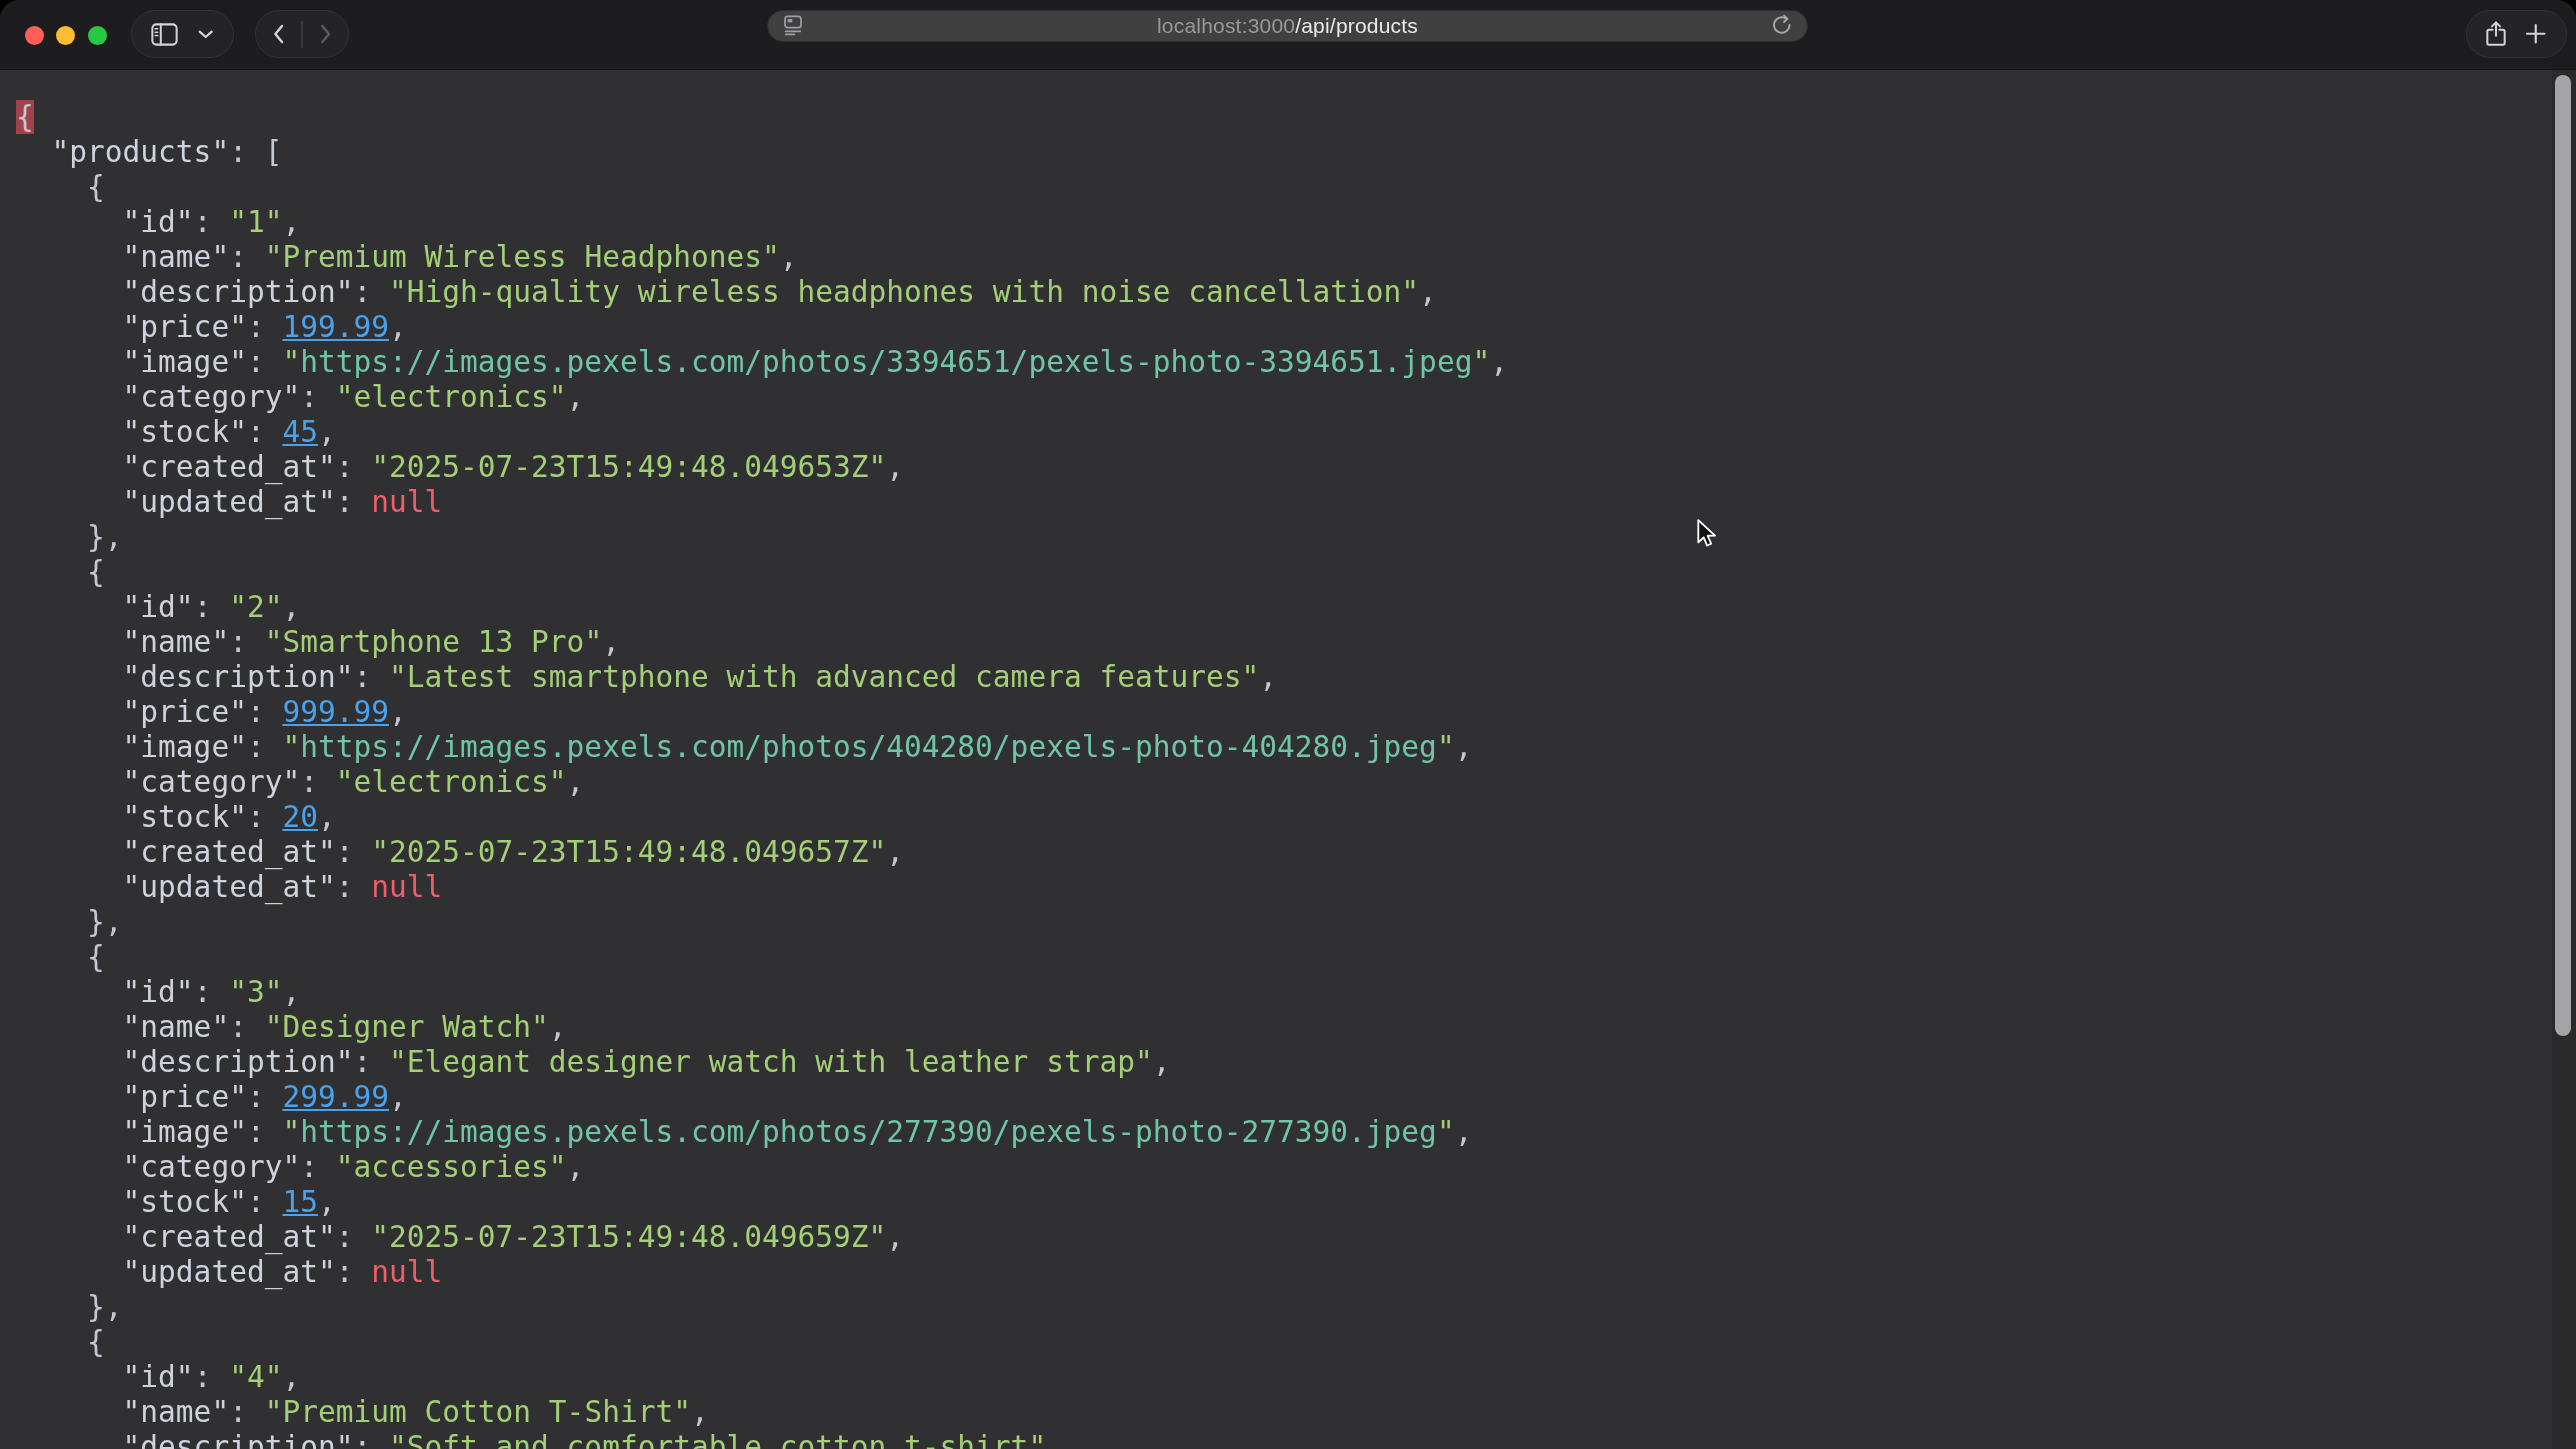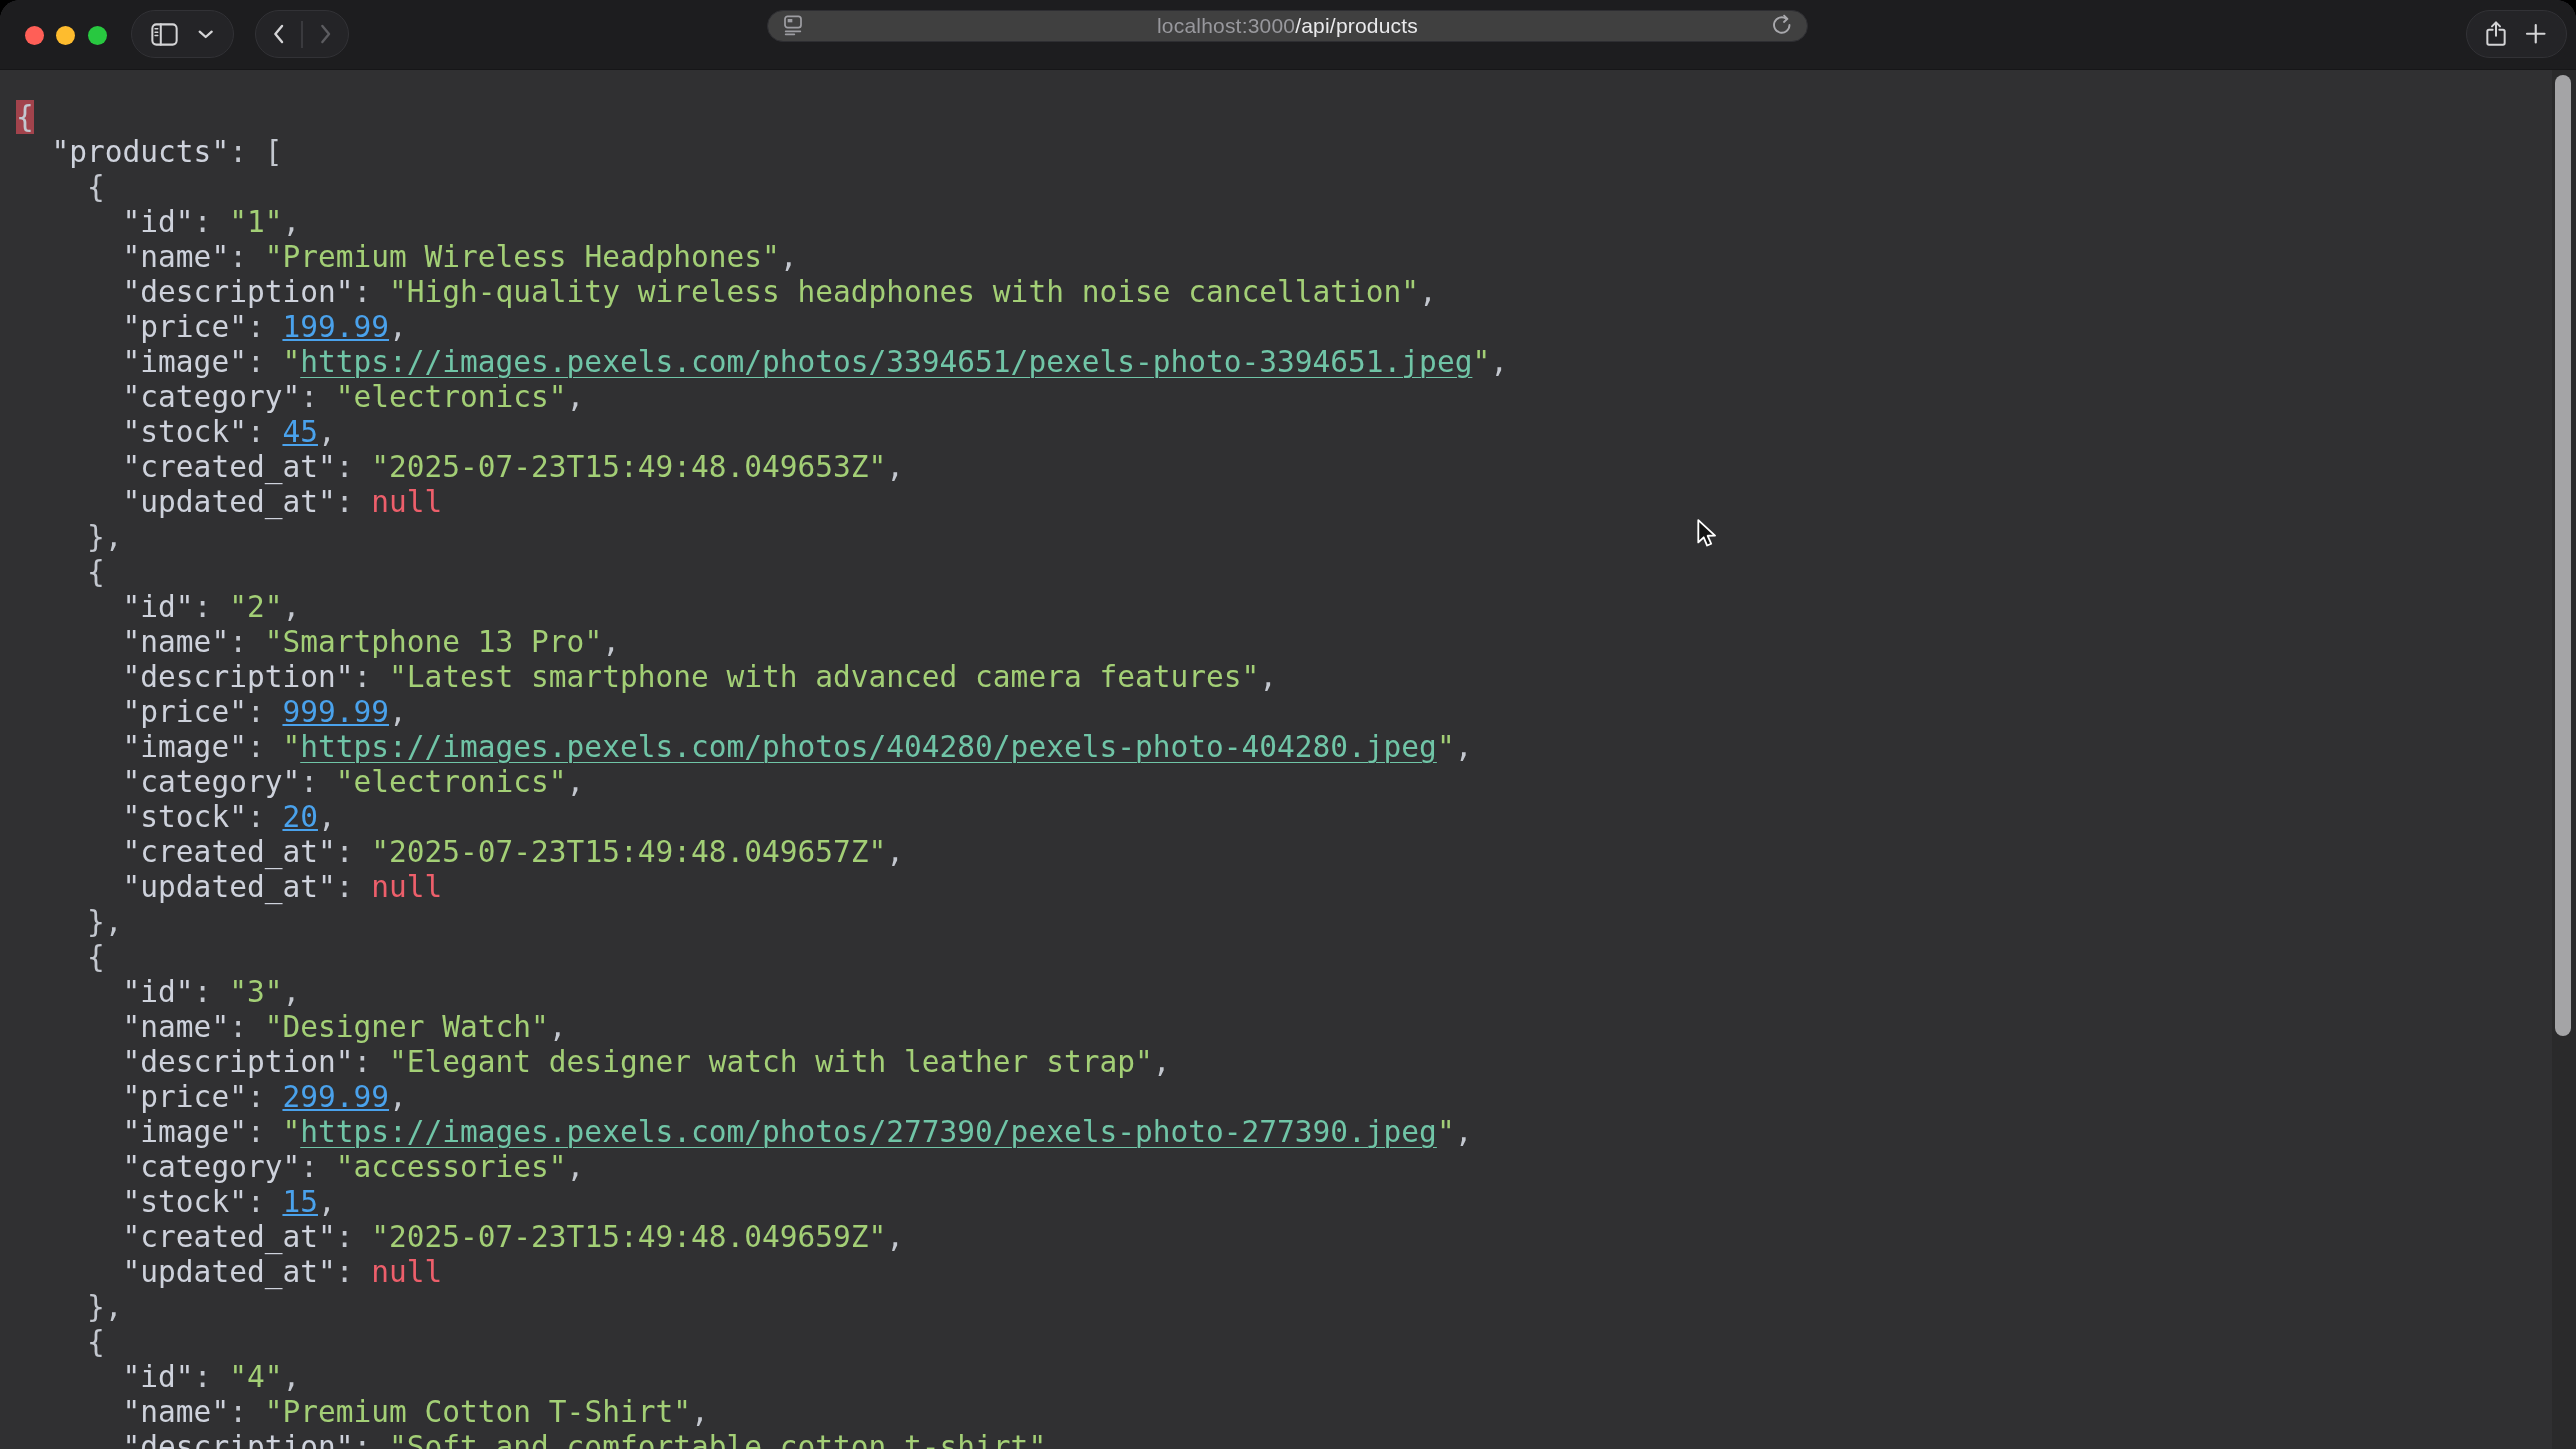--- a/index.html
+++ b/index.html
@@ -41,21 +41,21 @@
     position:absolute;left:0;top:70px;right:0;bottom:0;overflow:hidden;
     margin:0;padding:29.5px 0 0 16px;
     font-family:"DejaVu Sans Mono",monospace;font-size:29.5px;line-height:35px;
   }
   .ln{height:35px;white-space:pre;}
   .k{color:var(--key,#ced2dc);}
   .p{color:var(--punctuation,#c3c7cf);}
   .s{color:var(--string,#a3cf76);}
   .n{color:var(--number,#4aa2ec);text-decoration:underline;}
   .x{color:var(--null,#ed5f6b);}
-  .a{color:var(--link,#70c5a7);text-decoration:underline;text-underline-offset:4.7px;text-decoration-thickness:1.3px;}
+  .a{color:var(--link,#70c5a7);text-underline-offset:4.7px;text-decoration-thickness:1.3px;}
   .hl{background:var(--highlight-bg,#a2434c);}
   
   .scroll-track{position:absolute;right:0;top:70px;width:24px;bottom:0;background:rgba(0,0,0,0.12);}
   .scroll-thumb{position:absolute;left:2555px;top:75px;width:16px;height:961px;border-radius:8px;background:#a4a4a6;}
   
   .cursor{position:absolute;left:1696px;top:518px;}
 </style>
 </head>
 <body>
 

